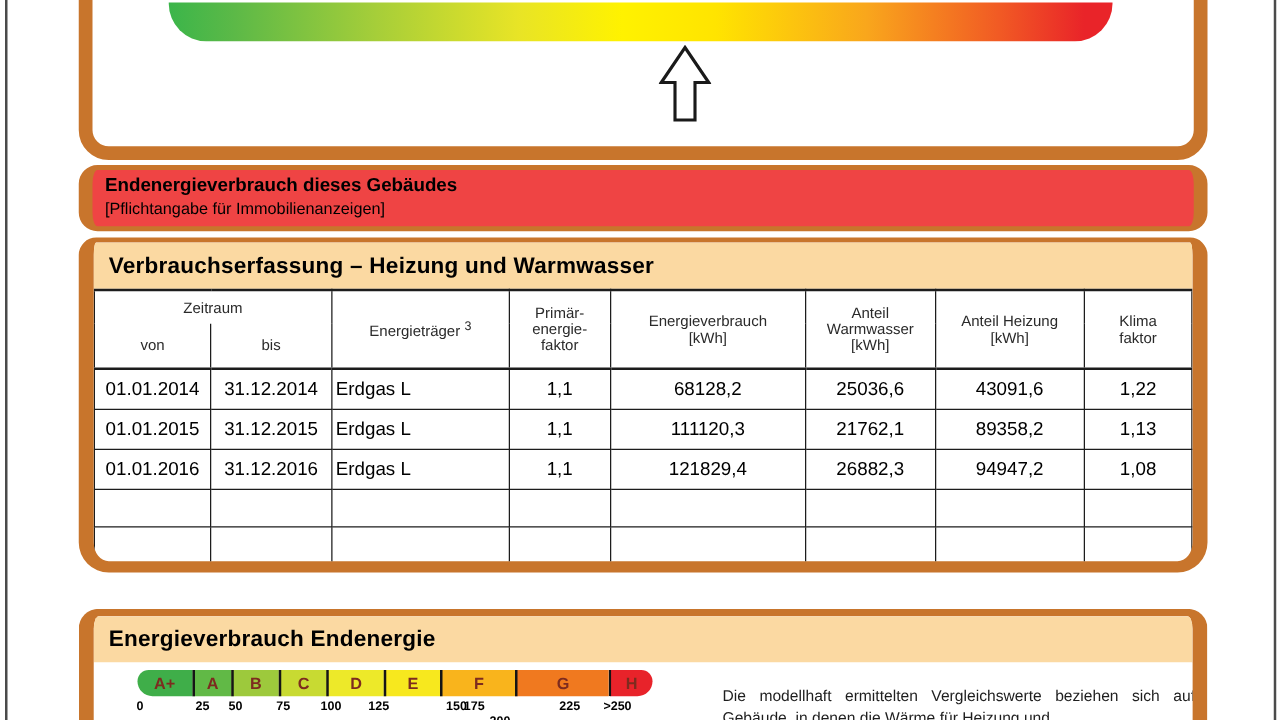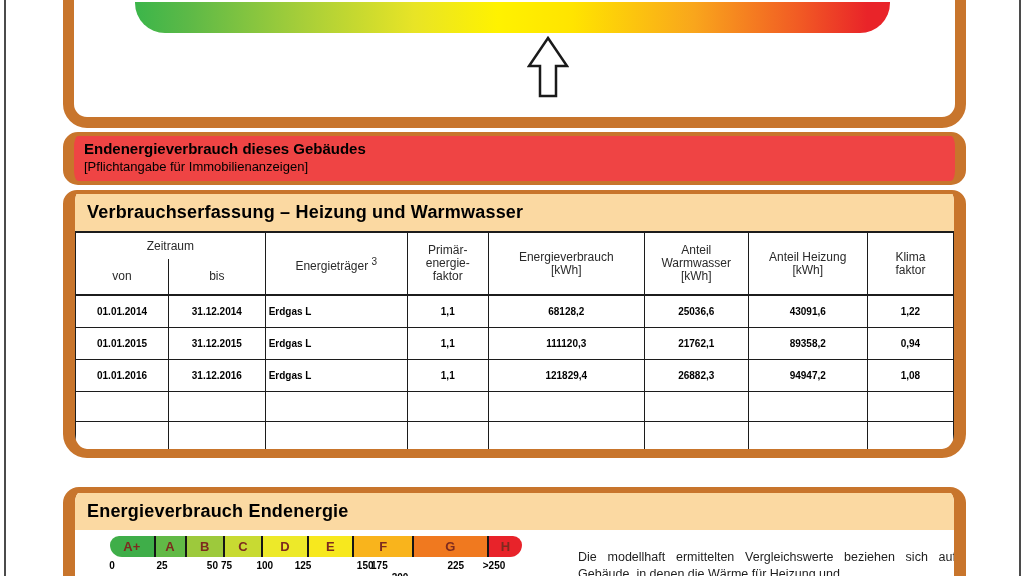--- a/index.html
+++ b/index.html
@@ -57,21 +57,21 @@
   table.vtable th, table.vtable td { border: 1px solid #1c1c1c; }
   table.vtable { border-top: 2px solid #1c1c1c; }
   table.vtable thead th {
     font-size: 12px; font-weight: normal; color: #2a2a2a; text-align: center;
     vertical-align: middle; line-height: 13px; border-bottom-width: 2px;
   }
   th.pre { white-space: pre-line; }
   tr.h1 th.zeitraum { border-bottom: none; height: 27px; vertical-align: middle; }
   tr.h2 th { border-top: none; height: 36px; border-bottom-width: 2px; }
   table.vtable td {
-    height: 32px; font-size: 10px; font-weight: bold; text-align: center; vertical-align: middle;
+    height: 32px; font-size: 15px; font-weight: normal; text-align: center; vertical-align: middle;
   }
   table.vtable td.fuel { text-align: left; padding-left: 3px; }
   table.vtable tr.empty td { height: 30px; }
 
   
   .vergleich-box {
     position: absolute; left: 63px; top: 487px; width: 903px; height: 160px;
     border: solid #c8752c; border-width: 6px 12px 0 12px;
     border-radius: 16px 16px 0 0; background: #fff; overflow: hidden;
   }
@@ -169,21 +169,21 @@
           <td>1,22</td>
         </tr>
         <tr>
           <td>01.01.2015</td>
           <td>31.12.2015</td>
           <td class="fuel">Erdgas L</td>
           <td>1,1</td>
           <td>111120,3</td>
           <td>21762,1</td>
           <td>89358,2</td>
-          <td>0,94</td>
+          <td>1,13</td>
         </tr>
         <tr>
           <td>01.01.2016</td>
           <td>31.12.2016</td>
           <td class="fuel">Erdgas L</td>
           <td>1,1</td>
           <td>121829,4</td>
           <td>26882,3</td>
           <td>94947,2</td>
           <td>1,08</td>
@@ -253,21 +253,21 @@
             <div class="band" style="flex-grow: 50; flex-basis: 0px; background: rgb(240, 121, 31);">
               <span>G</span>
             </div>
             <div class="band" style="flex-grow: 23; flex-basis: 0px; background: rgb(232, 35, 42);">
               <span>H</span>
             </div>
           </div>
         <div class="scale-ticks">
             <span style="left: 2px;">0</span>
             <span style="left: 52px;">25</span>
-            <span style="left: 78.4px; margin-left: 24px;">50</span>
+            <span style="left: 78.4px;">50</span>
             <span style="left: 116.6px;">75</span>
             <span style="left: 154.8px;">100</span>
             <span style="left: 193px;">125</span>
             <span style="left: 231.2px; margin-left: 24px;">150</span>
             <span style="left: 269.4px;">175</span>
             <span style="left: 290px; margin-top: 12px;">200</span>
             <span style="left: 345.8px;">225</span>
             <span style="left: 384px;">&gt;250</span>
           </div>
       </div>

